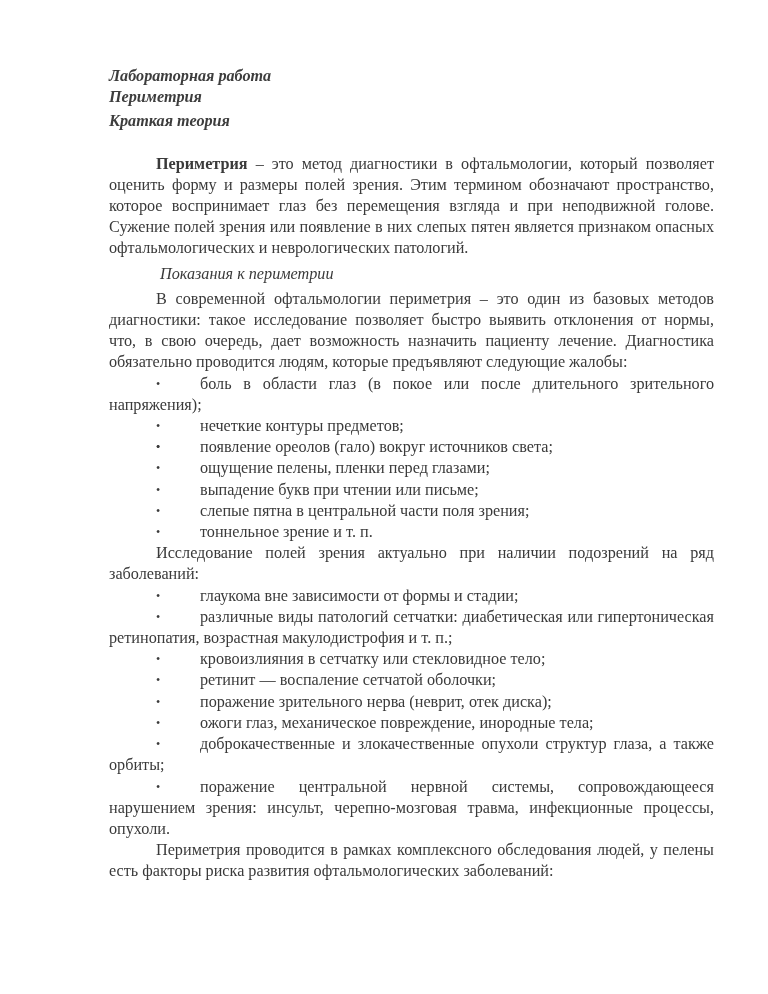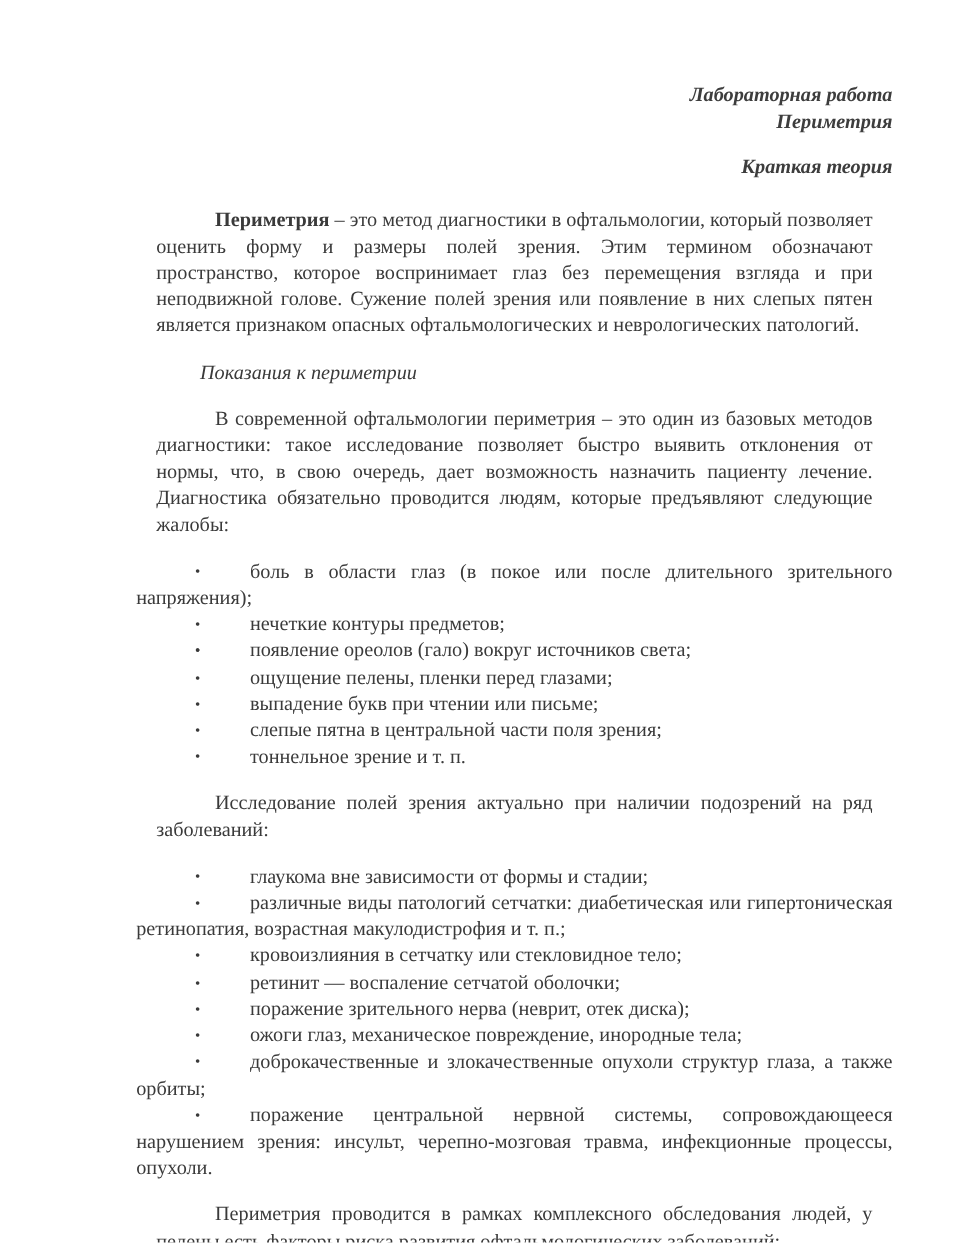--- a/index.html
+++ b/index.html
@@ -17,31 +17,31 @@
     }
     .page {
       position: absolute;
       left: 109px;
       top: 66px;
       width: 605px;
       font-size: 16.2px;
       line-height: 21.2px;
     }
     .center {
-      text-align: right;
+      text-align: left;
       font-style: italic;
       font-weight: bold;
       color: #3d3d3d;
     }
     .title-block { margin: 0; }
-    .subtitle { margin-top: 15px; }
+    .subtitle { margin-top: 3px; }
     .para {
       text-align: justify;
       text-indent: 47px;
-      margin: 16px;
+      margin: 0;
     }
     .para.first { margin-top: 21px; }
     .section-heading {
       font-style: italic;
       text-indent: 47px;
       margin: 4px;
     }
     .term { font-weight: bold; }
     ul.bullets {
       list-style: none;

